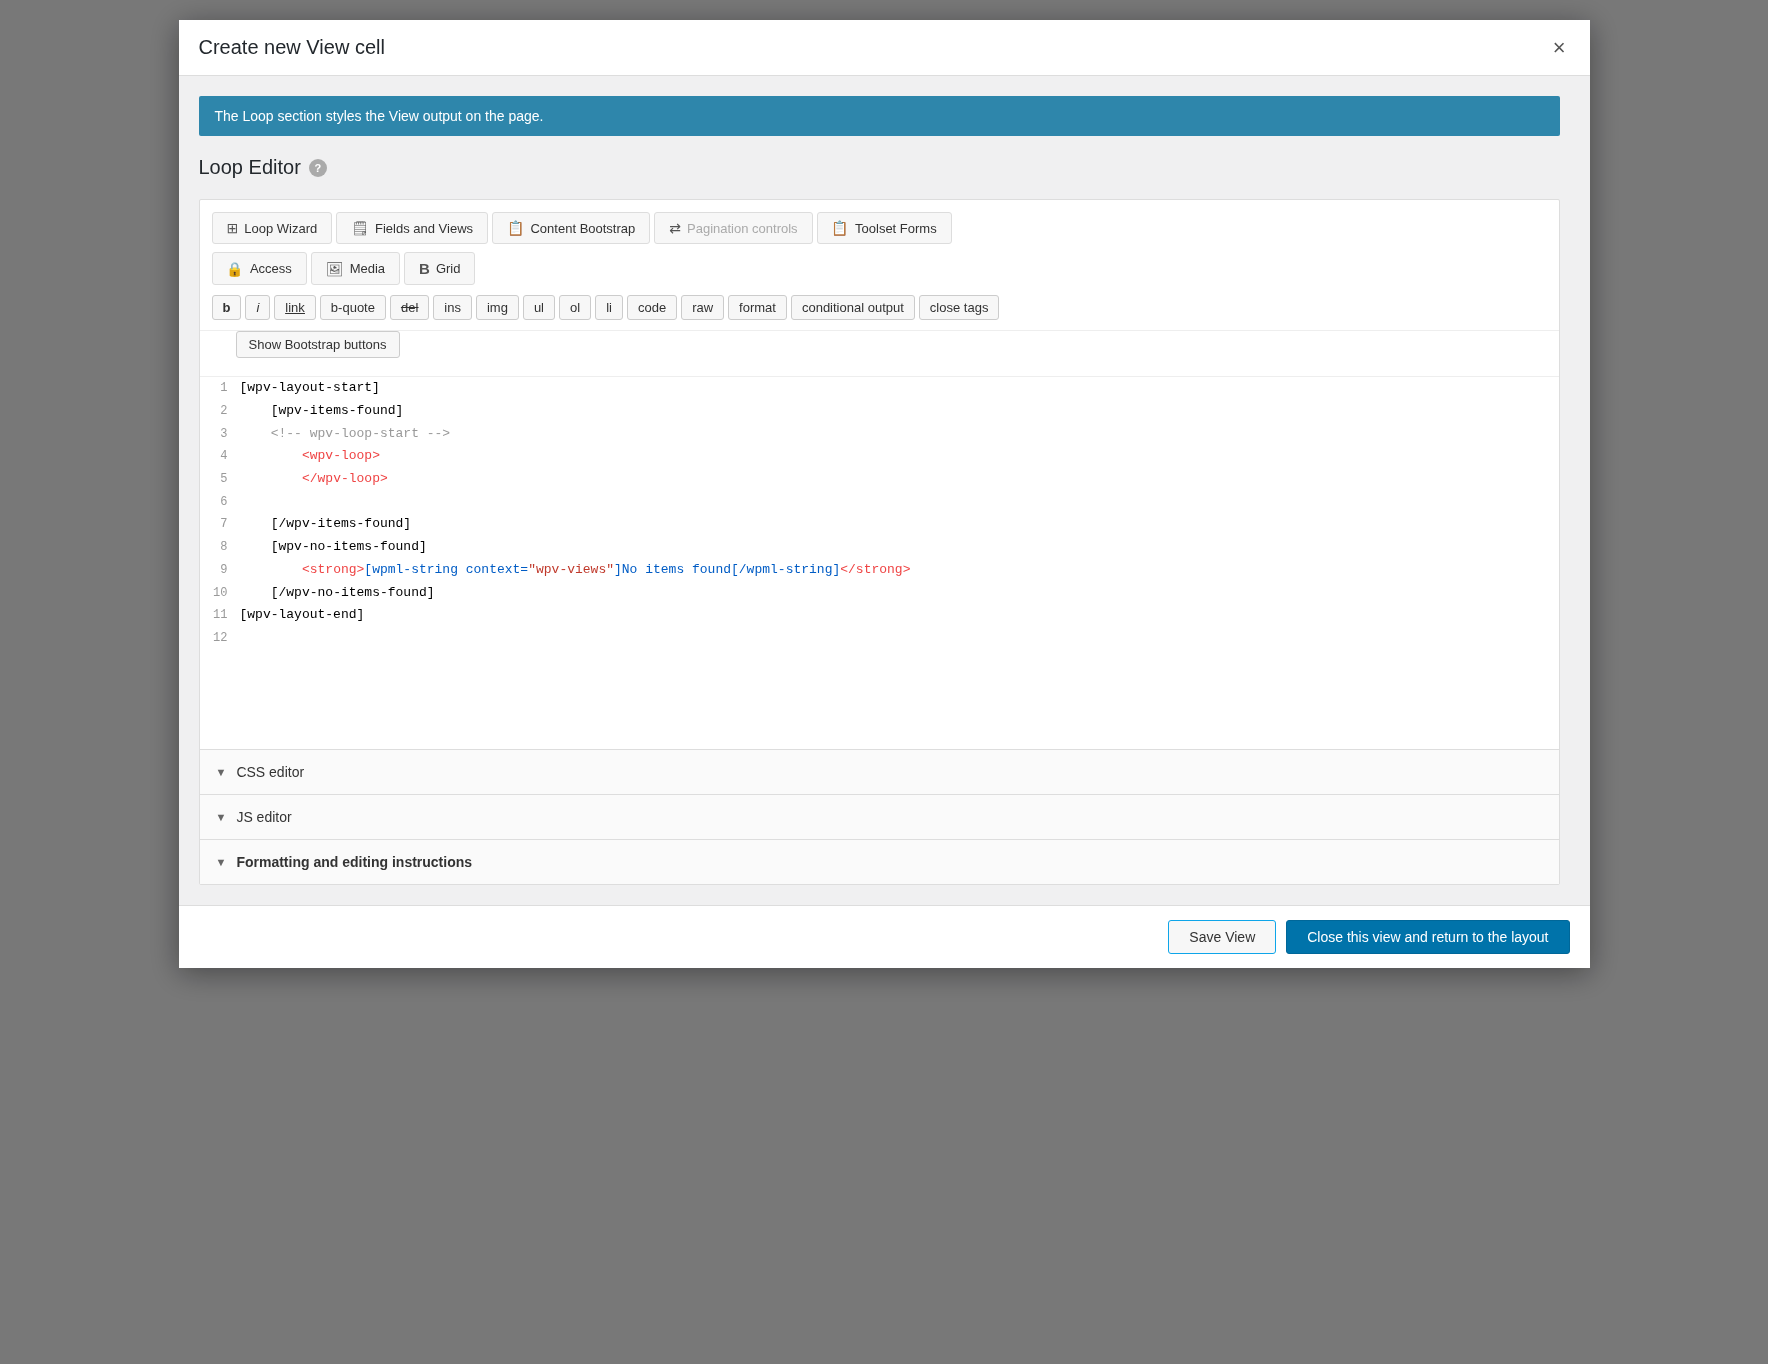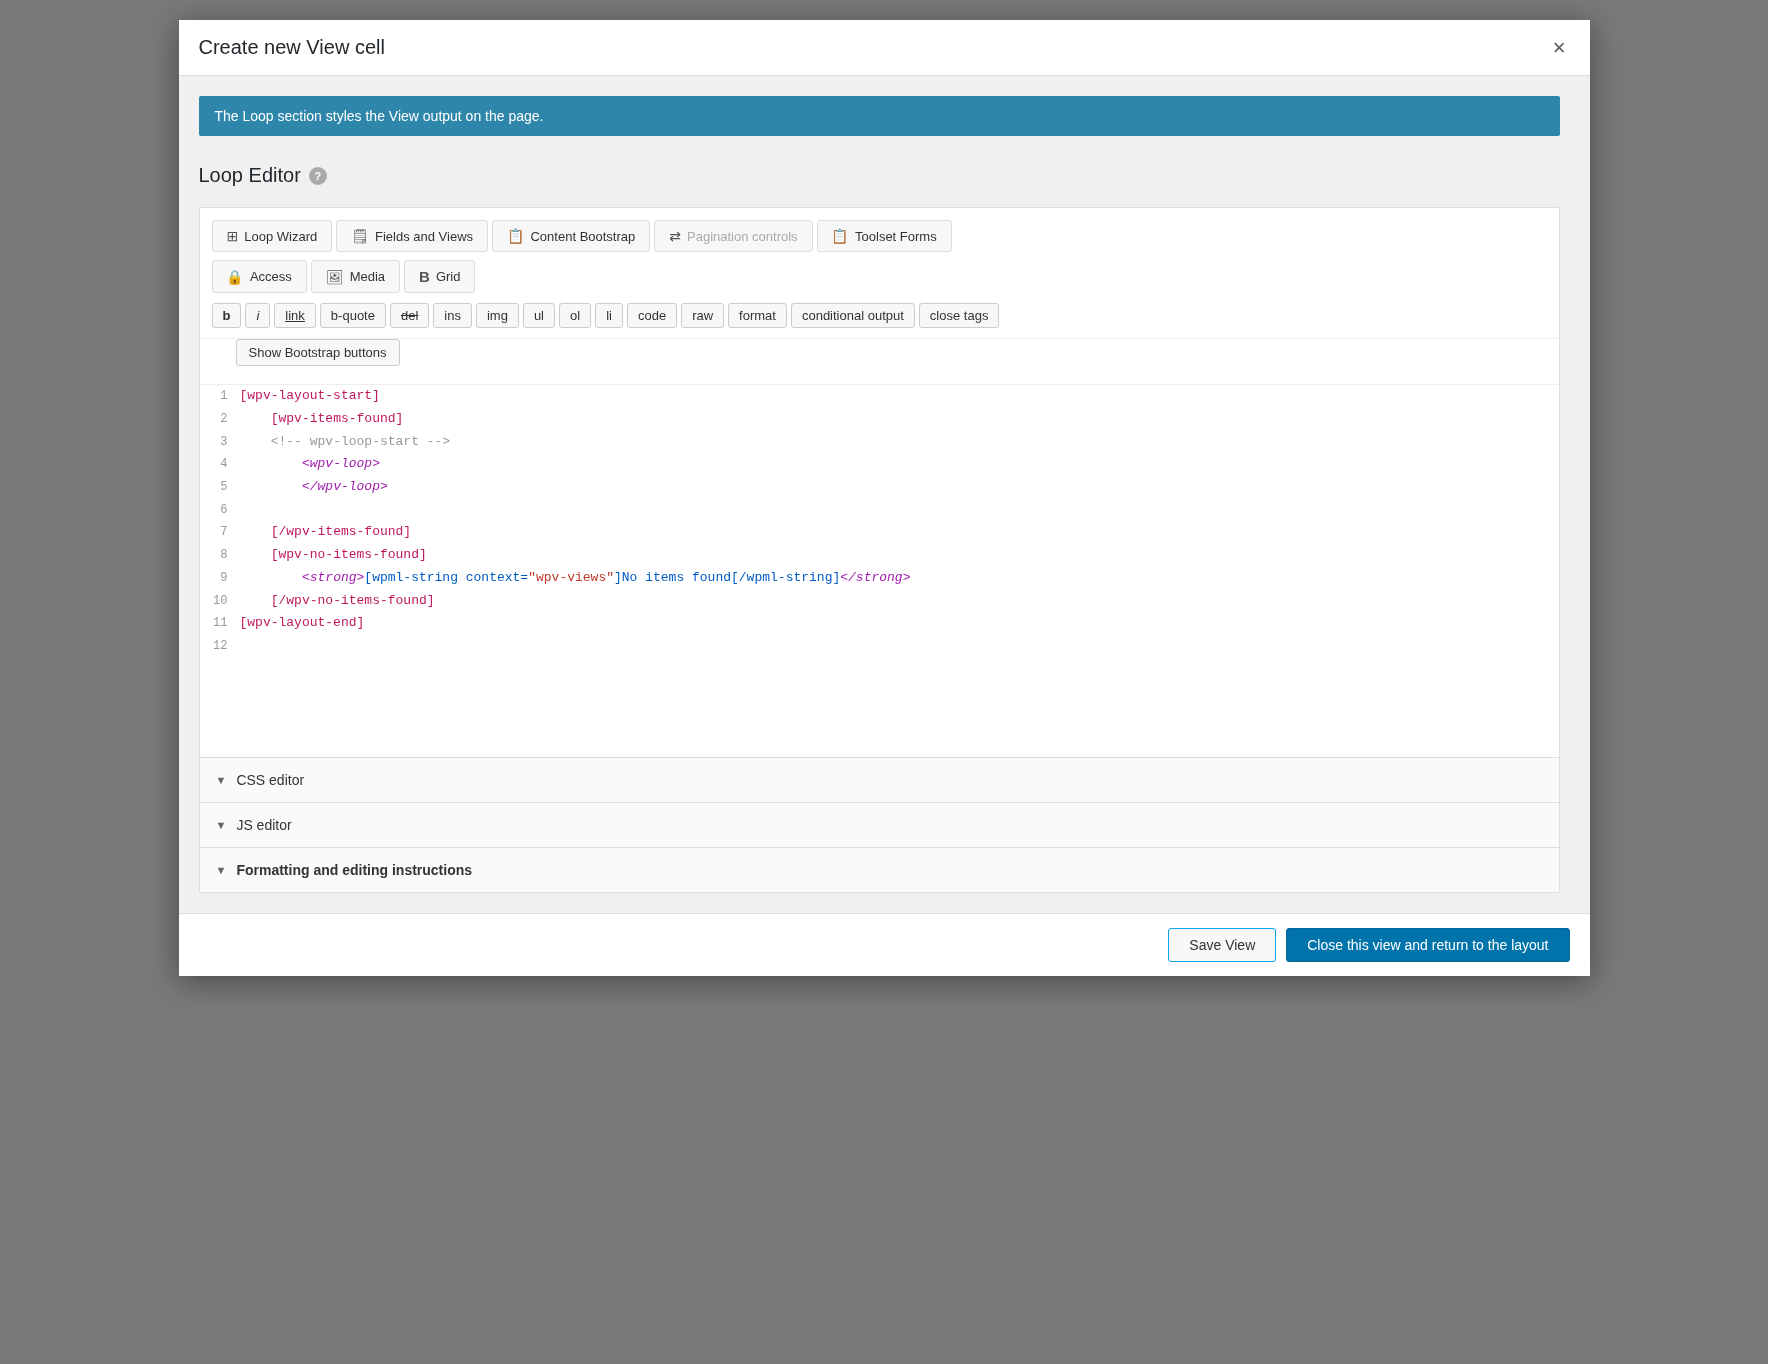--- a/index.html
+++ b/index.html
@@ -54,21 +54,21 @@
     .modal-body {
       flex: 1;
       overflow-y: auto;
       padding: 20px 30px 20px 20px;
       background: #f0f0f1;
     }
     .info-banner {
       background: #2e86ab;
       color: #fff;
       padding: 12px 16px;
-      margin-bottom: 28px;
+      margin-bottom: 20px;
       border-radius: 2px;
       font-size: 14px;
     }
     .section-title {
       font-size: 20px;
       font-weight: 400;
       color: #23282d;
       margin-bottom: 20px;
       display: flex;
       align-items: center;
@@ -179,25 +179,25 @@
       font-size: 12px;
       padding-top: 1px;
     }
     .line-content {
       flex: 1;
       padding-right: 20px;
       white-space: pre;
     }
     .code-empty { min-height: 20px; }
     
-    .c-orange { color: #be185d; }
+    .c-orange { color: #000000; }
     .c-blue { color: #005cc5; }
     .c-red { color: #c0392b; }
     .c-gray { color: #999; }
-    .c-darkgreen { color: #a21caf; font-style: italic; }
+    .c-darkgreen { color: #ef4444; }
     .collapsible-section {
       border-top: 1px solid #ddd;
       padding: 14px 16px;
       background: #fafafa;
       cursor: pointer;
       display: flex;
       align-items: center;
       gap: 10px;
       font-size: 14px;
       color: #333;

